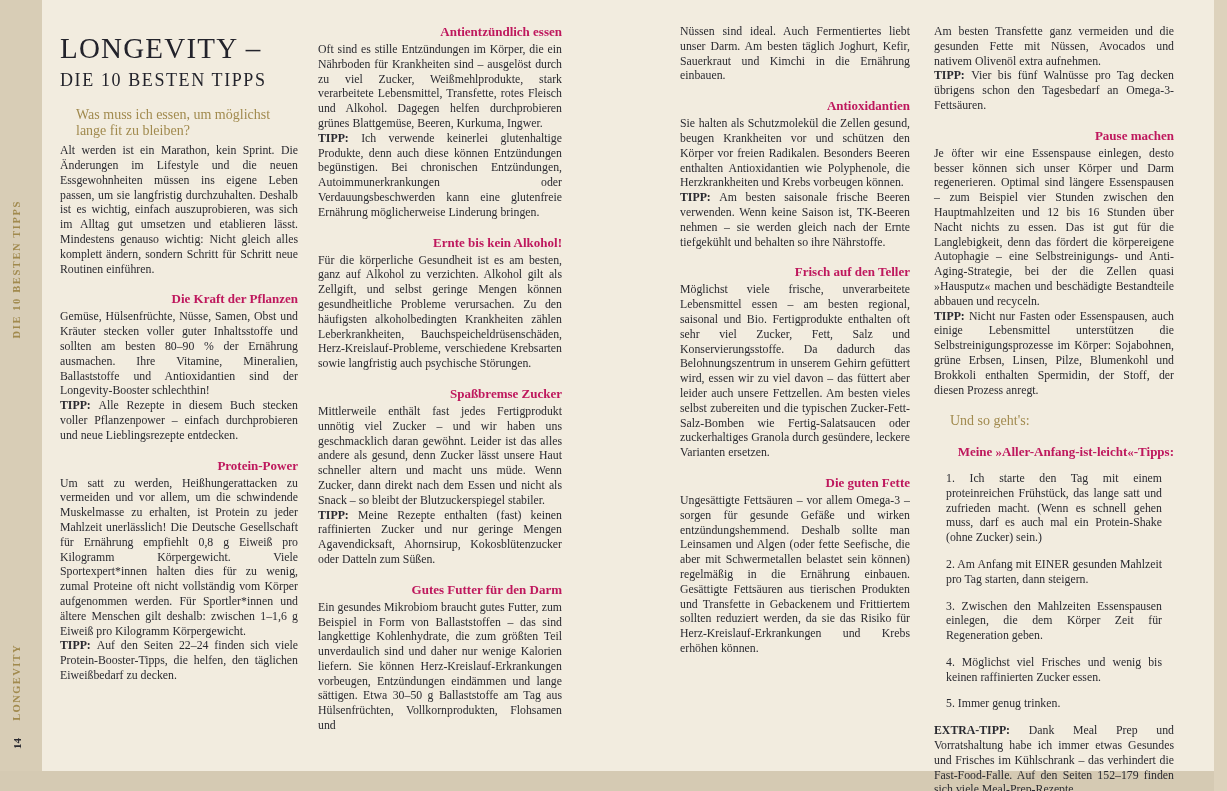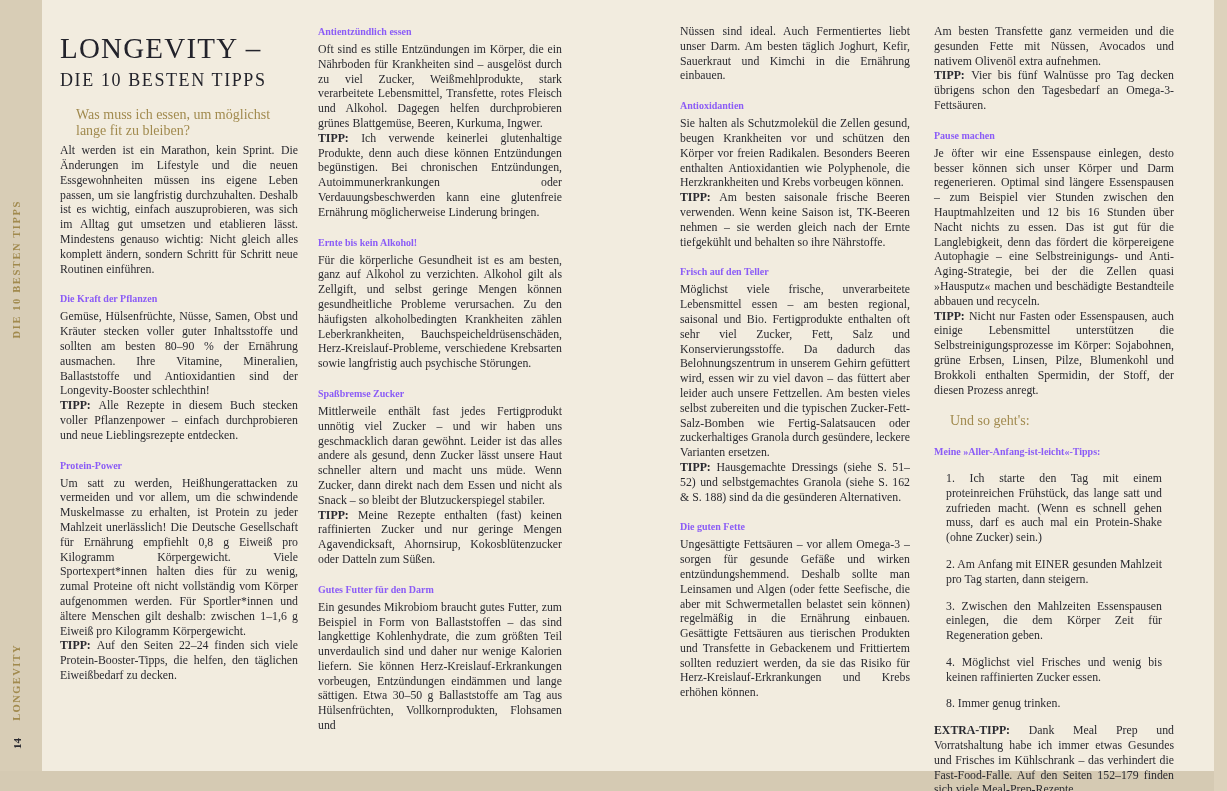--- a/index.html
+++ b/index.html
@@ -63,22 +63,22 @@
   .body{
     margin:0;font-size:11.8px;line-height:14.8px;
     text-align:justify;hyphens:auto;-webkit-hyphens:auto;
     color:var(--ink);
   }
   .h-gold{
     font-weight:normal;font-size:14px;line-height:15.6px;
     color:var(--accent);margin:16px 16px 5px;
   }
   .h-bold{
-    font-weight:bold;font-size:10px;line-height:15px;
-    color:#8b5cf6;margin:15px 0 3px;
+    font-weight:bold;font-size:13px;line-height:15px;
+    color:#be185d;margin:15px 0 3px;text-align:right;
   }
   .tip strong{font-weight:bold;}
   .tip-extra{margin-top:3px;}
   .step{margin:12px;}
 </style>
 </head>
 <body>
 
 <div class="page">
   <div class="edge edge-left"></div>
@@ -116,33 +116,32 @@
         <div class="h-bold">Gutes Futter für den Darm</div>
         <p class="body">Ein gesundes Mikrobiom braucht gutes Futter, zum Beispiel in Form von Ballaststoffen – das sind langkettige Kohlenhydrate, die zum größten Teil unverdaulich sind und daher nur wenige Kalorien liefern. Sie können Herz-Kreislauf-Erkrankungen vorbeugen, Entzündungen eindämmen und lange sättigen. Etwa 30–50 g Ballaststoffe am Tag aus Hülsenfrüchten, Vollkornprodukten, Flohsamen und</p>
       </div>
     <div class="col col3">
         <p class="body">Nüssen sind ideal. Auch Fermentiertes liebt unser Darm. Am besten täglich Joghurt, Kefir, Sauerkraut und Kimchi in die Ernährung einbauen.</p>
         <div class="h-bold">Antioxidantien</div>
         <p class="body">Sie halten als Schutzmolekül die Zellen gesund, beugen Krankheiten vor und schützen den Körper vor freien Radikalen. Besonders Beeren enthalten Antioxidantien wie Polyphenole, die Herzkrankheiten und Krebs vorbeugen können.</p>
         <p class="body tip"><strong>TIPP: </strong>Am besten saisonale frische Beeren verwenden. Wenn keine Saison ist, TK-Beeren nehmen – sie werden gleich nach der Ernte tiefgekühlt und behalten so ihre Nährstoffe.</p>
         <div class="h-bold">Frisch auf den Teller</div>
         <p class="body">Möglichst viele frische, unverarbeitete Lebensmittel essen – am besten regional, saisonal und Bio. Fertigprodukte enthalten oft sehr viel Zucker, Fett, Salz und Konservierungsstoffe. Da dadurch das Belohnungszentrum in unserem Gehirn gefüttert wird, essen wir zu viel davon – das füttert aber leider auch unsere Fettzellen. Am besten vieles selbst zubereiten und die typischen Zucker-Fett-Salz-Bomben wie Fertig-Salatsaucen oder zuckerhaltiges Granola durch gesündere, leckere Varianten ersetzen.</p>
-        <p class="body tip"><strong>TIPP: </strong>Hausgemachte Dressings (siehe S. 51–52) und selbstgemachtes Granola (siehe S. 162 &amp; S. 188) sind da die gesünderen Alternativen.</p>
         <div class="h-bold">Die guten Fette</div>
         <p class="body">Ungesättigte Fettsäuren – vor allem Omega-3 – sorgen für gesunde Gefäße und wirken entzündungshemmend. Deshalb sollte man Leinsamen und Algen (oder fette Seefische, die aber mit Schwermetallen belastet sein können) regelmäßig in die Ernährung einbauen. Gesättigte Fettsäuren aus tierischen Produkten und Transfette in Gebackenem und Frittiertem sollten reduziert werden, da sie das Risiko für Herz-Kreislauf-Erkrankungen und Krebs erhöhen können.</p>
       </div>
     <div class="col col4">
         <p class="body">Am besten Transfette ganz vermeiden und die gesunden Fette mit Nüssen, Avocados und nativem Olivenöl extra aufnehmen.</p>
         <p class="body tip"><strong>TIPP: </strong>Vier bis fünf Walnüsse pro Tag decken übrigens schon den Tagesbedarf an Omega-3-Fettsäuren.</p>
         <div class="h-bold">Pause machen</div>
         <p class="body">Je öfter wir eine Essenspause einlegen, desto besser können sich unser Körper und Darm regenerieren. Optimal sind längere Essenspausen – zum Beispiel vier Stunden zwischen den Hauptmahlzeiten und 12 bis 16 Stunden über Nacht nichts zu essen. Das ist gut für die Langlebigkeit, denn das fördert die körpereigene Autophagie – eine Selbstreinigungs- und Anti-Aging-Strategie, bei der die Zellen quasi »Hausputz« machen und beschädigte Bestandteile abbauen und recyceln.</p>
         <p class="body tip"><strong>TIPP: </strong>Nicht nur Fasten oder Essenspausen, auch einige Lebensmittel unterstützen die Selbstreinigungsprozesse im Körper: Sojabohnen, grüne Erbsen, Linsen, Pilze, Blumenkohl und Brokkoli enthalten Spermidin, der Stoff, der diesen Prozess anregt.</p>
         <div class="h-gold">Und so geht's:</div>
         <div class="h-bold">Meine »Aller-Anfang-ist-leicht«-Tipps:</div>
         <p class="body step">1. Ich starte den Tag mit einem proteinreichen Frühstück, das lange satt und zufrieden macht. (Wenn es schnell gehen muss, darf es auch mal ein Protein-Shake (ohne Zucker) sein.)</p>
         <p class="body step">2. Am Anfang mit EINER gesunden Mahlzeit pro Tag starten, dann steigern.</p>
         <p class="body step">3. Zwischen den Mahlzeiten Essenspausen einlegen, die dem Körper Zeit für Regeneration geben.</p>
         <p class="body step">4. Möglichst viel Frisches und wenig bis keinen raffinierten Zucker essen.</p>
-        <p class="body step">8. Immer genug trinken.</p>
+        <p class="body step">5. Immer genug trinken.</p>
         <p class="body tip tip-extra"><strong>EXTRA-TIPP: </strong>Dank Meal Prep und Vorratshaltung habe ich immer etwas Gesundes und Frisches im Kühlschrank – das verhindert die Fast-Food-Falle. Auf den Seiten 152–179 finden sich viele Meal-Prep-Rezepte.</p>
       </div>
   </div>
 </div>
 
 </body></html>

